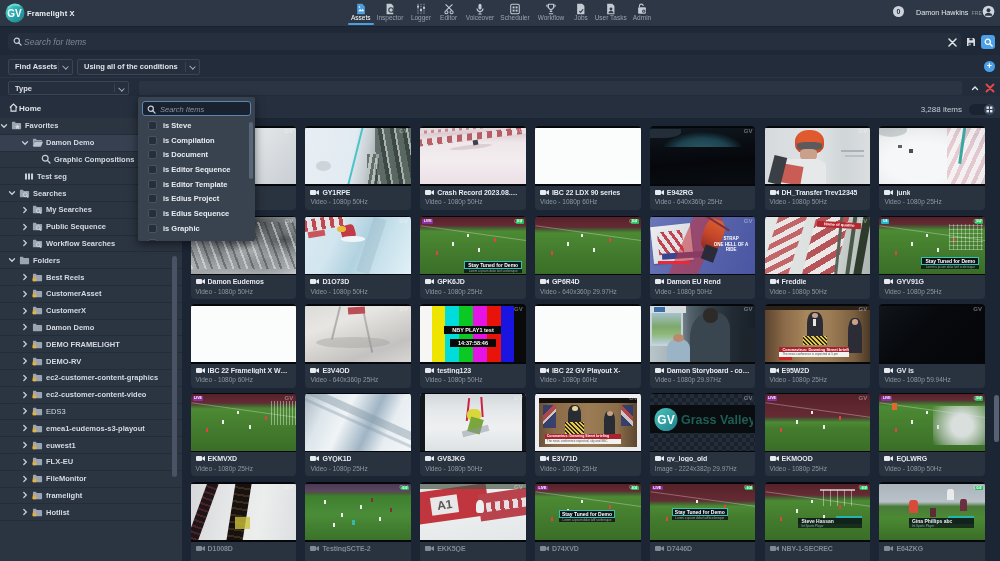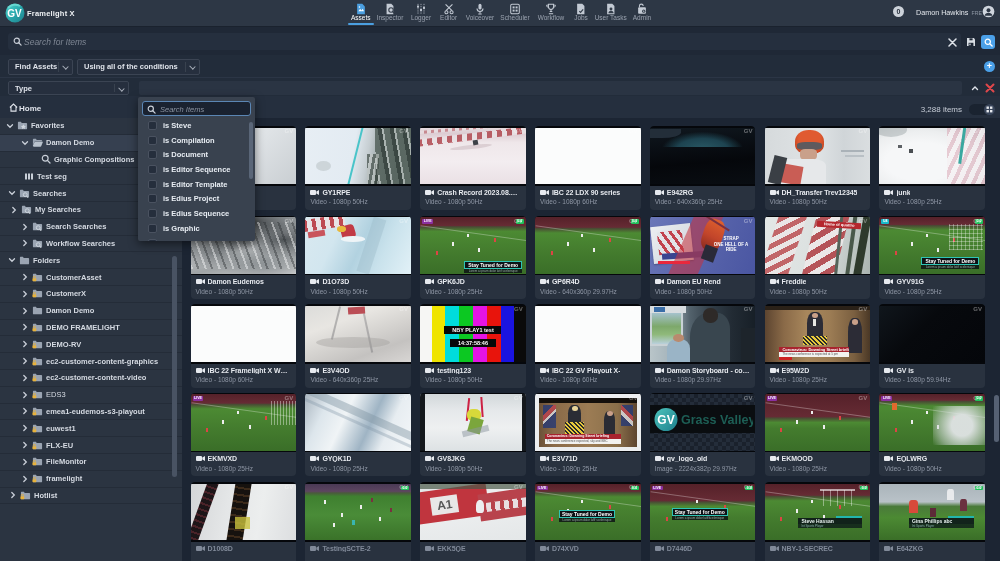--- a/index.html
+++ b/index.html
@@ -224,21 +224,21 @@
     <svg style="position:absolute;right:2.2px;top:2.2px" width="7" height="7" viewBox="0 0 7 7">
       <g fill="#e7eaef">
         <rect x="0.5" y="0.5" width="2.4" height="2.4"></rect>
         <rect x="4" y="0.5" width="2.4" height="2.4"></rect>
         <rect x="0.5" y="4" width="2.4" height="2.4"></rect>
         <rect x="4" y="4" width="2.4" height="2.4"></rect>
       </g>
     </svg>
 </div>
 <div id="sidebar">
-<div class="srow" style="padding-left:6px">
+<div class="srow" style="padding-left:0">
       <svg class="sic" width="8" height="8" viewBox="0 0 8 8">
         <path d="M1.5 2.8 4 5.3 6.5 2.8" stroke="#c9cfd8" stroke-width="1.3" fill="none" stroke-linecap="round"></path>
       </svg>
       <svg class="sic" width="11" height="11" viewBox="0 0 12 11">
         <path d="M1 2.5c0-.5.4-1 1-1h2.2l1 1.2H10c.5 0 1 .4 1 1v5c0 .5-.5 1-1 1H2c-.6 0-1-.5-1-1z" fill="#9aa4b2"></path>
         <path d="M7 4.2l.85 1.7 1.85.3-1.35 1.3.3 1.9L7 8.5l-1.65.9.3-1.9L4.3 6.2l1.85-.3z" fill="#cfd6de"></path>
       </svg>
       <span style="font-weight:bold">Favorites</span>
     </div>
 <div class="srow hl" style="padding-left:21px">
@@ -271,41 +271,41 @@
       <svg class="sic" width="8" height="8" viewBox="0 0 8 8">
         <path d="M1.5 2.8 4 5.3 6.5 2.8" stroke="#c9cfd8" stroke-width="1.3" fill="none" stroke-linecap="round"></path>
       </svg>
       <svg class="sic" width="11" height="11" viewBox="0 0 12 11">
         <path d="M1 2.5c0-.5.4-1 1-1h2.2l1 1.2H10c.5 0 1 .4 1 1v5c0 .5-.5 1-1 1H2c-.6 0-1-.5-1-1z" fill="#9aa4b2"></path>
         <circle cx="6.8" cy="6.8" r="2.1" stroke="#cfd6de" stroke-width="1" fill="none"></circle>
         <path d="M8.3 8.3 10 10" stroke="#cfd6de" stroke-width="1.2"></path>
       </svg>
       <span style="font-weight:bold">Searches</span>
     </div>
-<div class="srow" style="padding-left:10px">
+<div class="srow" style="padding-left:21px">
       <svg class="sic" width="8" height="8" viewBox="0 0 8 8">
         <path d="M2.8 1.5 5.3 4 2.8 6.5" stroke="#c9cfd8" stroke-width="1.3" fill="none" stroke-linecap="round"></path>
       </svg>
       <svg class="sic" width="11" height="11" viewBox="0 0 12 11">
         <path d="M1 2.5c0-.5.4-1 1-1h2.2l1 1.2H10c.5 0 1 .4 1 1v5c0 .5-.5 1-1 1H2c-.6 0-1-.5-1-1z" fill="#9aa4b2"></path>
         <circle cx="6.8" cy="6.8" r="2.1" stroke="#cfd6de" stroke-width="1" fill="none"></circle>
         <path d="M8.3 8.3 10 10" stroke="#cfd6de" stroke-width="1.2"></path>
       </svg>
       <span style="font-weight:bold">My Searches</span>
     </div>
 <div class="srow" style="padding-left:21px">
       <svg class="sic" width="8" height="8" viewBox="0 0 8 8">
         <path d="M2.8 1.5 5.3 4 2.8 6.5" stroke="#c9cfd8" stroke-width="1.3" fill="none" stroke-linecap="round"></path>
       </svg>
       <svg class="sic" width="11" height="11" viewBox="0 0 12 11">
         <path d="M1 2.5c0-.5.4-1 1-1h2.2l1 1.2H10c.5 0 1 .4 1 1v5c0 .5-.5 1-1 1H2c-.6 0-1-.5-1-1z" fill="#9aa4b2"></path>
         <circle cx="6.8" cy="6.8" r="2.1" stroke="#cfd6de" stroke-width="1" fill="none"></circle>
         <path d="M8.3 8.3 10 10" stroke="#cfd6de" stroke-width="1.2"></path>
       </svg>
-      <span style="font-weight:bold">Search Searches</span>
+      <span style="font-weight:bold">Public Sequence</span>
     </div>
 <div class="srow" style="padding-left:21px">
       <svg class="sic" width="8" height="8" viewBox="0 0 8 8">
         <path d="M2.8 1.5 5.3 4 2.8 6.5" stroke="#c9cfd8" stroke-width="1.3" fill="none" stroke-linecap="round"></path>
       </svg>
       <svg class="sic" width="11" height="11" viewBox="0 0 12 11">
         <path d="M1 2.5c0-.5.4-1 1-1h2.2l1 1.2H10c.5 0 1 .4 1 1v5c0 .5-.5 1-1 1H2c-.6 0-1-.5-1-1z" fill="#9aa4b2"></path>
         <circle cx="6.8" cy="6.8" r="2.1" stroke="#cfd6de" stroke-width="1" fill="none"></circle>
         <path d="M8.3 8.3 10 10" stroke="#cfd6de" stroke-width="1.2"></path>
       </svg>
@@ -322,153 +322,164 @@
     </div>
 <div class="srow" style="padding-left:21px">
       <svg class="sic" width="8" height="8" viewBox="0 0 8 8">
         <path d="M2.8 1.5 5.3 4 2.8 6.5" stroke="#c9cfd8" stroke-width="1.3" fill="none" stroke-linecap="round"></path>
       </svg>
       <svg class="sic" width="11" height="11" viewBox="0 0 12 11">
         <path d="M1 2.5c0-.5.4-1 1-1h2.2l1 1.2H10c.5 0 1 .4 1 1v5c0 .5-.5 1-1 1H2c-.6 0-1-.5-1-1z" fill="#9aa4b2"></path>
         <rect x="0.5" y="6.2" width="4.2" height="3.4" rx="0.7" fill="#e8b33c"></rect>
         <path d="M1.4 6.2V5.4a1.2 1.2 0 0 1 2.4 0v.8" stroke="#e8b33c" stroke-width="0.9" fill="none"></path>
       </svg>
-      <span style="font-weight:bold">CustomerAsset</span>
+      <span style="font-weight:bold">Best Reels</span>
     </div>
 <div class="srow" style="padding-left:21px">
       <svg class="sic" width="8" height="8" viewBox="0 0 8 8">
         <path d="M2.8 1.5 5.3 4 2.8 6.5" stroke="#c9cfd8" stroke-width="1.3" fill="none" stroke-linecap="round"></path>
       </svg>
       <svg class="sic" width="11" height="11" viewBox="0 0 12 11">
         <path d="M1 2.5c0-.5.4-1 1-1h2.2l1 1.2H10c.5 0 1 .4 1 1v5c0 .5-.5 1-1 1H2c-.6 0-1-.5-1-1z" fill="#9aa4b2"></path>
         <rect x="0.5" y="6.2" width="4.2" height="3.4" rx="0.7" fill="#e8b33c"></rect>
         <path d="M1.4 6.2V5.4a1.2 1.2 0 0 1 2.4 0v.8" stroke="#e8b33c" stroke-width="0.9" fill="none"></path>
       </svg>
-      <span style="font-weight:bold">CustomerX</span>
-    </div>
-<div class="srow" style="padding-left:21px">
-      <svg class="sic" width="8" height="8" viewBox="0 0 8 8">
-        <path d="M2.8 1.5 5.3 4 2.8 6.5" stroke="#c9cfd8" stroke-width="1.3" fill="none" stroke-linecap="round"></path>
-      </svg>
-      <svg class="sic" width="11" height="11" viewBox="0 0 12 11">
-        <path d="M1 2.5c0-.5.4-1 1-1h2.2l1 1.2H10c.5 0 1 .4 1 1v5c0 .5-.5 1-1 1H2c-.6 0-1-.5-1-1z" fill="#9aa4b2"></path>
-      </svg>
-      <span style="font-weight:bold">Damon Demo</span>
+      <span style="font-weight:bold">CustomerAsset</span>
     </div>
 <div class="srow" style="padding-left:21px">
       <svg class="sic" width="8" height="8" viewBox="0 0 8 8">
         <path d="M2.8 1.5 5.3 4 2.8 6.5" stroke="#c9cfd8" stroke-width="1.3" fill="none" stroke-linecap="round"></path>
       </svg>
       <svg class="sic" width="11" height="11" viewBox="0 0 12 11">
         <path d="M1 2.5c0-.5.4-1 1-1h2.2l1 1.2H10c.5 0 1 .4 1 1v5c0 .5-.5 1-1 1H2c-.6 0-1-.5-1-1z" fill="#9aa4b2"></path>
         <rect x="0.5" y="6.2" width="4.2" height="3.4" rx="0.7" fill="#e8b33c"></rect>
         <path d="M1.4 6.2V5.4a1.2 1.2 0 0 1 2.4 0v.8" stroke="#e8b33c" stroke-width="0.9" fill="none"></path>
       </svg>
-      <span style="font-weight:bold">DEMO FRAMELIGHT</span>
+      <span style="font-weight:bold">CustomerX</span>
+    </div>
+<div class="srow" style="padding-left:21px">
+      <svg class="sic" width="8" height="8" viewBox="0 0 8 8">
+        <path d="M2.8 1.5 5.3 4 2.8 6.5" stroke="#c9cfd8" stroke-width="1.3" fill="none" stroke-linecap="round"></path>
+      </svg>
+      <svg class="sic" width="11" height="11" viewBox="0 0 12 11">
+        <path d="M1 2.5c0-.5.4-1 1-1h2.2l1 1.2H10c.5 0 1 .4 1 1v5c0 .5-.5 1-1 1H2c-.6 0-1-.5-1-1z" fill="#9aa4b2"></path>
+      </svg>
+      <span style="font-weight:bold">Damon Demo</span>
     </div>
 <div class="srow" style="padding-left:21px">
       <svg class="sic" width="8" height="8" viewBox="0 0 8 8">
         <path d="M2.8 1.5 5.3 4 2.8 6.5" stroke="#c9cfd8" stroke-width="1.3" fill="none" stroke-linecap="round"></path>
       </svg>
       <svg class="sic" width="11" height="11" viewBox="0 0 12 11">
         <path d="M1 2.5c0-.5.4-1 1-1h2.2l1 1.2H10c.5 0 1 .4 1 1v5c0 .5-.5 1-1 1H2c-.6 0-1-.5-1-1z" fill="#9aa4b2"></path>
         <rect x="0.5" y="6.2" width="4.2" height="3.4" rx="0.7" fill="#e8b33c"></rect>
         <path d="M1.4 6.2V5.4a1.2 1.2 0 0 1 2.4 0v.8" stroke="#e8b33c" stroke-width="0.9" fill="none"></path>
       </svg>
-      <span style="font-weight:bold">DEMO-RV</span>
+      <span style="font-weight:bold">DEMO FRAMELIGHT</span>
     </div>
 <div class="srow" style="padding-left:21px">
       <svg class="sic" width="8" height="8" viewBox="0 0 8 8">
         <path d="M2.8 1.5 5.3 4 2.8 6.5" stroke="#c9cfd8" stroke-width="1.3" fill="none" stroke-linecap="round"></path>
       </svg>
       <svg class="sic" width="11" height="11" viewBox="0 0 12 11">
         <path d="M1 2.5c0-.5.4-1 1-1h2.2l1 1.2H10c.5 0 1 .4 1 1v5c0 .5-.5 1-1 1H2c-.6 0-1-.5-1-1z" fill="#9aa4b2"></path>
         <rect x="0.5" y="6.2" width="4.2" height="3.4" rx="0.7" fill="#e8b33c"></rect>
         <path d="M1.4 6.2V5.4a1.2 1.2 0 0 1 2.4 0v.8" stroke="#e8b33c" stroke-width="0.9" fill="none"></path>
       </svg>
-      <span style="font-weight:bold">ec2-customer-content-graphics</span>
+      <span style="font-weight:bold">DEMO-RV</span>
     </div>
 <div class="srow" style="padding-left:21px">
       <svg class="sic" width="8" height="8" viewBox="0 0 8 8">
         <path d="M2.8 1.5 5.3 4 2.8 6.5" stroke="#c9cfd8" stroke-width="1.3" fill="none" stroke-linecap="round"></path>
       </svg>
       <svg class="sic" width="11" height="11" viewBox="0 0 12 11">
         <path d="M1 2.5c0-.5.4-1 1-1h2.2l1 1.2H10c.5 0 1 .4 1 1v5c0 .5-.5 1-1 1H2c-.6 0-1-.5-1-1z" fill="#9aa4b2"></path>
         <rect x="0.5" y="6.2" width="4.2" height="3.4" rx="0.7" fill="#e8b33c"></rect>
         <path d="M1.4 6.2V5.4a1.2 1.2 0 0 1 2.4 0v.8" stroke="#e8b33c" stroke-width="0.9" fill="none"></path>
       </svg>
-      <span style="font-weight:bold">ec2-customer-content-video</span>
+      <span style="font-weight:bold">ec2-customer-content-graphics</span>
     </div>
 <div class="srow" style="padding-left:21px">
       <svg class="sic" width="8" height="8" viewBox="0 0 8 8">
         <path d="M2.8 1.5 5.3 4 2.8 6.5" stroke="#c9cfd8" stroke-width="1.3" fill="none" stroke-linecap="round"></path>
       </svg>
       <svg class="sic" width="11" height="11" viewBox="0 0 12 11">
         <path d="M1 2.5c0-.5.4-1 1-1h2.2l1 1.2H10c.5 0 1 .4 1 1v5c0 .5-.5 1-1 1H2c-.6 0-1-.5-1-1z" fill="#9aa4b2"></path>
         <rect x="0.5" y="6.2" width="4.2" height="3.4" rx="0.7" fill="#e8b33c"></rect>
         <path d="M1.4 6.2V5.4a1.2 1.2 0 0 1 2.4 0v.8" stroke="#e8b33c" stroke-width="0.9" fill="none"></path>
       </svg>
-      <span style="font-weight:normal">EDS3</span>
+      <span style="font-weight:bold">ec2-customer-content-video</span>
     </div>
 <div class="srow" style="padding-left:21px">
       <svg class="sic" width="8" height="8" viewBox="0 0 8 8">
         <path d="M2.8 1.5 5.3 4 2.8 6.5" stroke="#c9cfd8" stroke-width="1.3" fill="none" stroke-linecap="round"></path>
       </svg>
       <svg class="sic" width="11" height="11" viewBox="0 0 12 11">
         <path d="M1 2.5c0-.5.4-1 1-1h2.2l1 1.2H10c.5 0 1 .4 1 1v5c0 .5-.5 1-1 1H2c-.6 0-1-.5-1-1z" fill="#9aa4b2"></path>
         <rect x="0.5" y="6.2" width="4.2" height="3.4" rx="0.7" fill="#e8b33c"></rect>
         <path d="M1.4 6.2V5.4a1.2 1.2 0 0 1 2.4 0v.8" stroke="#e8b33c" stroke-width="0.9" fill="none"></path>
       </svg>
-      <span style="font-weight:bold">emea1-eudemos-s3-playout</span>
+      <span style="font-weight:normal">EDS3</span>
     </div>
 <div class="srow" style="padding-left:21px">
       <svg class="sic" width="8" height="8" viewBox="0 0 8 8">
         <path d="M2.8 1.5 5.3 4 2.8 6.5" stroke="#c9cfd8" stroke-width="1.3" fill="none" stroke-linecap="round"></path>
       </svg>
       <svg class="sic" width="11" height="11" viewBox="0 0 12 11">
         <path d="M1 2.5c0-.5.4-1 1-1h2.2l1 1.2H10c.5 0 1 .4 1 1v5c0 .5-.5 1-1 1H2c-.6 0-1-.5-1-1z" fill="#9aa4b2"></path>
         <rect x="0.5" y="6.2" width="4.2" height="3.4" rx="0.7" fill="#e8b33c"></rect>
         <path d="M1.4 6.2V5.4a1.2 1.2 0 0 1 2.4 0v.8" stroke="#e8b33c" stroke-width="0.9" fill="none"></path>
       </svg>
-      <span style="font-weight:bold">euwest1</span>
+      <span style="font-weight:bold">emea1-eudemos-s3-playout</span>
     </div>
 <div class="srow" style="padding-left:21px">
       <svg class="sic" width="8" height="8" viewBox="0 0 8 8">
         <path d="M2.8 1.5 5.3 4 2.8 6.5" stroke="#c9cfd8" stroke-width="1.3" fill="none" stroke-linecap="round"></path>
       </svg>
       <svg class="sic" width="11" height="11" viewBox="0 0 12 11">
         <path d="M1 2.5c0-.5.4-1 1-1h2.2l1 1.2H10c.5 0 1 .4 1 1v5c0 .5-.5 1-1 1H2c-.6 0-1-.5-1-1z" fill="#9aa4b2"></path>
         <rect x="0.5" y="6.2" width="4.2" height="3.4" rx="0.7" fill="#e8b33c"></rect>
         <path d="M1.4 6.2V5.4a1.2 1.2 0 0 1 2.4 0v.8" stroke="#e8b33c" stroke-width="0.9" fill="none"></path>
       </svg>
-      <span style="font-weight:bold">FLX-EU</span>
+      <span style="font-weight:bold">euwest1</span>
     </div>
 <div class="srow" style="padding-left:21px">
       <svg class="sic" width="8" height="8" viewBox="0 0 8 8">
         <path d="M2.8 1.5 5.3 4 2.8 6.5" stroke="#c9cfd8" stroke-width="1.3" fill="none" stroke-linecap="round"></path>
       </svg>
       <svg class="sic" width="11" height="11" viewBox="0 0 12 11">
         <path d="M1 2.5c0-.5.4-1 1-1h2.2l1 1.2H10c.5 0 1 .4 1 1v5c0 .5-.5 1-1 1H2c-.6 0-1-.5-1-1z" fill="#9aa4b2"></path>
         <rect x="0.5" y="6.2" width="4.2" height="3.4" rx="0.7" fill="#e8b33c"></rect>
         <path d="M1.4 6.2V5.4a1.2 1.2 0 0 1 2.4 0v.8" stroke="#e8b33c" stroke-width="0.9" fill="none"></path>
       </svg>
-      <span style="font-weight:bold">FileMonitor</span>
+      <span style="font-weight:bold">FLX-EU</span>
     </div>
 <div class="srow" style="padding-left:21px">
       <svg class="sic" width="8" height="8" viewBox="0 0 8 8">
         <path d="M2.8 1.5 5.3 4 2.8 6.5" stroke="#c9cfd8" stroke-width="1.3" fill="none" stroke-linecap="round"></path>
       </svg>
       <svg class="sic" width="11" height="11" viewBox="0 0 12 11">
         <path d="M1 2.5c0-.5.4-1 1-1h2.2l1 1.2H10c.5 0 1 .4 1 1v5c0 .5-.5 1-1 1H2c-.6 0-1-.5-1-1z" fill="#9aa4b2"></path>
         <rect x="0.5" y="6.2" width="4.2" height="3.4" rx="0.7" fill="#e8b33c"></rect>
         <path d="M1.4 6.2V5.4a1.2 1.2 0 0 1 2.4 0v.8" stroke="#e8b33c" stroke-width="0.9" fill="none"></path>
       </svg>
+      <span style="font-weight:bold">FileMonitor</span>
+    </div>
+<div class="srow" style="padding-left:21px">
+      <svg class="sic" width="8" height="8" viewBox="0 0 8 8">
+        <path d="M2.8 1.5 5.3 4 2.8 6.5" stroke="#c9cfd8" stroke-width="1.3" fill="none" stroke-linecap="round"></path>
+      </svg>
+      <svg class="sic" width="11" height="11" viewBox="0 0 12 11">
+        <path d="M1 2.5c0-.5.4-1 1-1h2.2l1 1.2H10c.5 0 1 .4 1 1v5c0 .5-.5 1-1 1H2c-.6 0-1-.5-1-1z" fill="#9aa4b2"></path>
+        <rect x="0.5" y="6.2" width="4.2" height="3.4" rx="0.7" fill="#e8b33c"></rect>
+        <path d="M1.4 6.2V5.4a1.2 1.2 0 0 1 2.4 0v.8" stroke="#e8b33c" stroke-width="0.9" fill="none"></path>
+      </svg>
       <span style="font-weight:bold">framelight</span>
     </div>
-<div class="srow" style="padding-left:9px">
+<div class="srow" style="padding-left:21px">
       <svg class="sic" width="8" height="8" viewBox="0 0 8 8">
         <path d="M2.8 1.5 5.3 4 2.8 6.5" stroke="#c9cfd8" stroke-width="1.3" fill="none" stroke-linecap="round"></path>
       </svg>
       <svg class="sic" width="11" height="11" viewBox="0 0 12 11">
         <path d="M1 2.5c0-.5.4-1 1-1h2.2l1 1.2H10c.5 0 1 .4 1 1v5c0 .5-.5 1-1 1H2c-.6 0-1-.5-1-1z" fill="#9aa4b2"></path>
         <rect x="0.5" y="6.2" width="4.2" height="3.4" rx="0.7" fill="#e8b33c"></rect>
         <path d="M1.4 6.2V5.4a1.2 1.2 0 0 1 2.4 0v.8" stroke="#e8b33c" stroke-width="0.9" fill="none"></path>
       </svg>
       <span style="font-weight:bold">Hotlist</span>
     </div>

